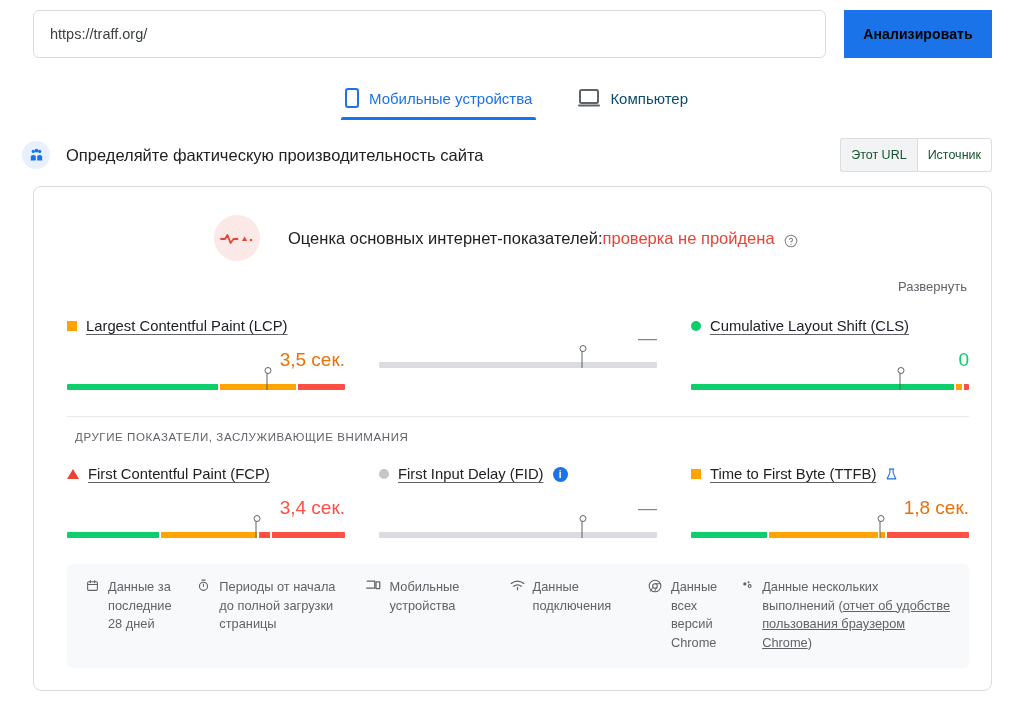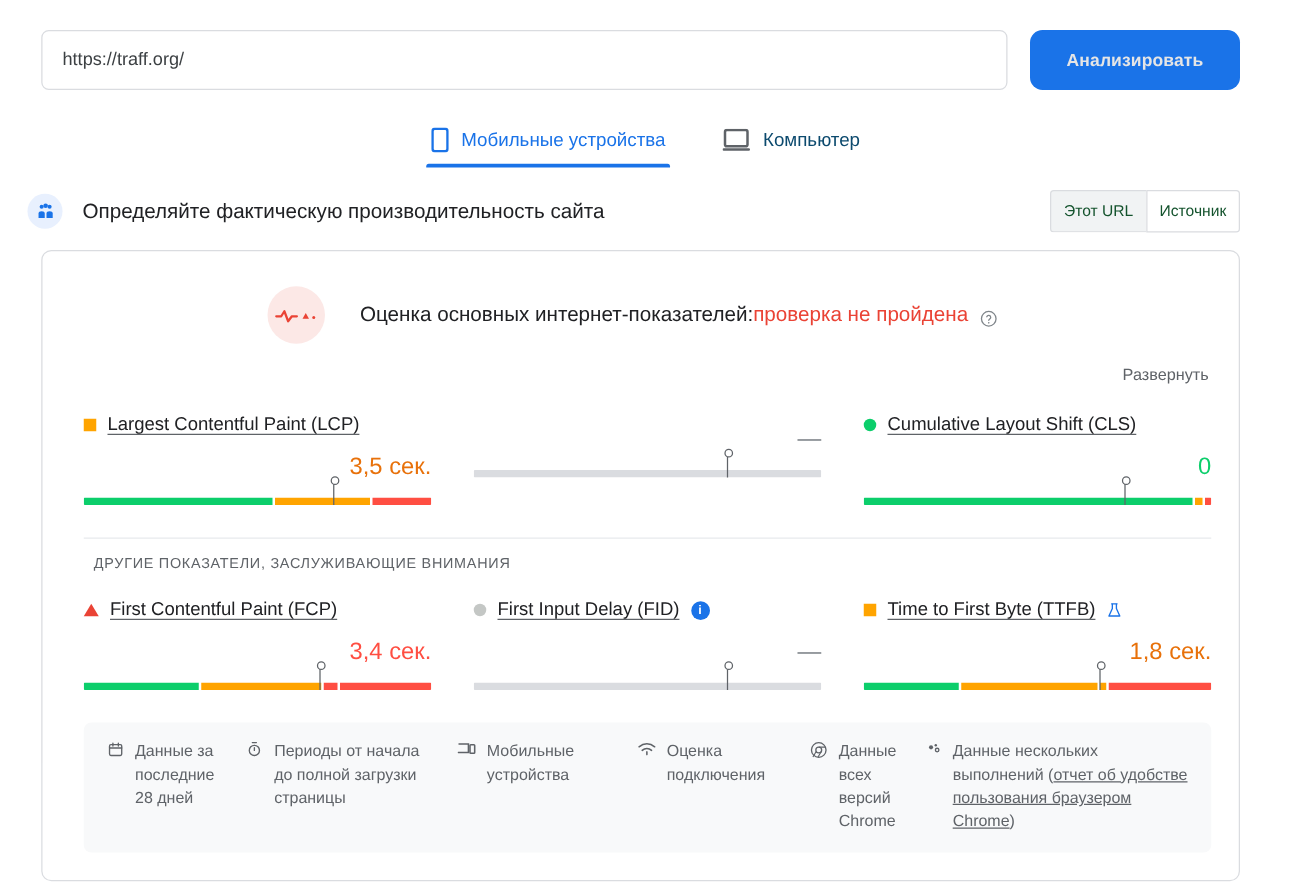--- a/index.html
+++ b/index.html
@@ -8,40 +8,40 @@
     width: 1033px; height: 711px;
     background: #ffffff;
     font-family: "Liberation Sans", sans-serif;
     -webkit-font-smoothing: antialiased;
   }
   .page { width: 1033px; height: 711px; position: relative; overflow: hidden; }
 
   
   .search-row {
     display: flex; align-items: flex-end;
-    padding: 24px 41px 0 33px;
+    padding: 10px 41px 0 33px;
     gap: 18px;
   }
   .url-input {
     flex: 1 1 auto;
     height: 48px;
     border: 1px solid #dadce0;
     border-radius: 6px;
     padding: 0 16px;
     font-size: 14.5px;
     color: #3c4043;
     font-family: "Liberation Sans", sans-serif;
     outline: none;
     background: #fff;
   }
   .analyze-btn {
-    width: 168px; height: 48px;
+    width: 148px; height: 48px;
     background: #1a73e8;
-    color: #e5e5e5;
-    border: none; border-radius: 10px;
+    color: #000000;
+    border: none; border-radius: 0;
     font-size: 14px; font-weight: 700;
     font-family: "Liberation Sans", sans-serif;
     cursor: pointer;
     letter-spacing: .1px;
   }
 
   
   .tabs {
     margin-top: 24px;
     display: flex; justify-content: center;
@@ -463,21 +463,21 @@
           <span>Мобильные устройства</span>
         </div>
         <div class="meta-item">
           <span class="mi">
             <svg width="15" height="12" viewBox="0 0 24 18" fill="none">
               <path d="M2 6.5C5 4 8.4 2.7 12 2.7S19 4 22 6.5" stroke="#5f6368" stroke-width="2" stroke-linecap="round"></path>
               <path d="M6 11c1.8-1.6 3.8-2.4 6-2.4s4.2.8 6 2.4" stroke="#5f6368" stroke-width="2" stroke-linecap="round"></path>
               <path d="M12 13v3.5" stroke="#5f6368" stroke-width="2" stroke-linecap="round"></path>
             </svg>
           </span>
-          <span>Оценка подключения</span>
+          <span>Данные подключения</span>
         </div>
       </div>
 
       <div class="meta-col">
         <div class="meta-item">
           <span class="mi">
             <svg width="14" height="14" viewBox="0 0 24 24" fill="none">
               <circle cx="12" cy="12" r="10" stroke="#5f6368" stroke-width="1.8"></circle>
               <circle cx="12" cy="12" r="4" stroke="#5f6368" stroke-width="1.8"></circle>
               <path d="M12 8h9M8.5 14L4 21.5M15.5 14L11 21.5" stroke="#5f6368" stroke-width="1.6"></path>

